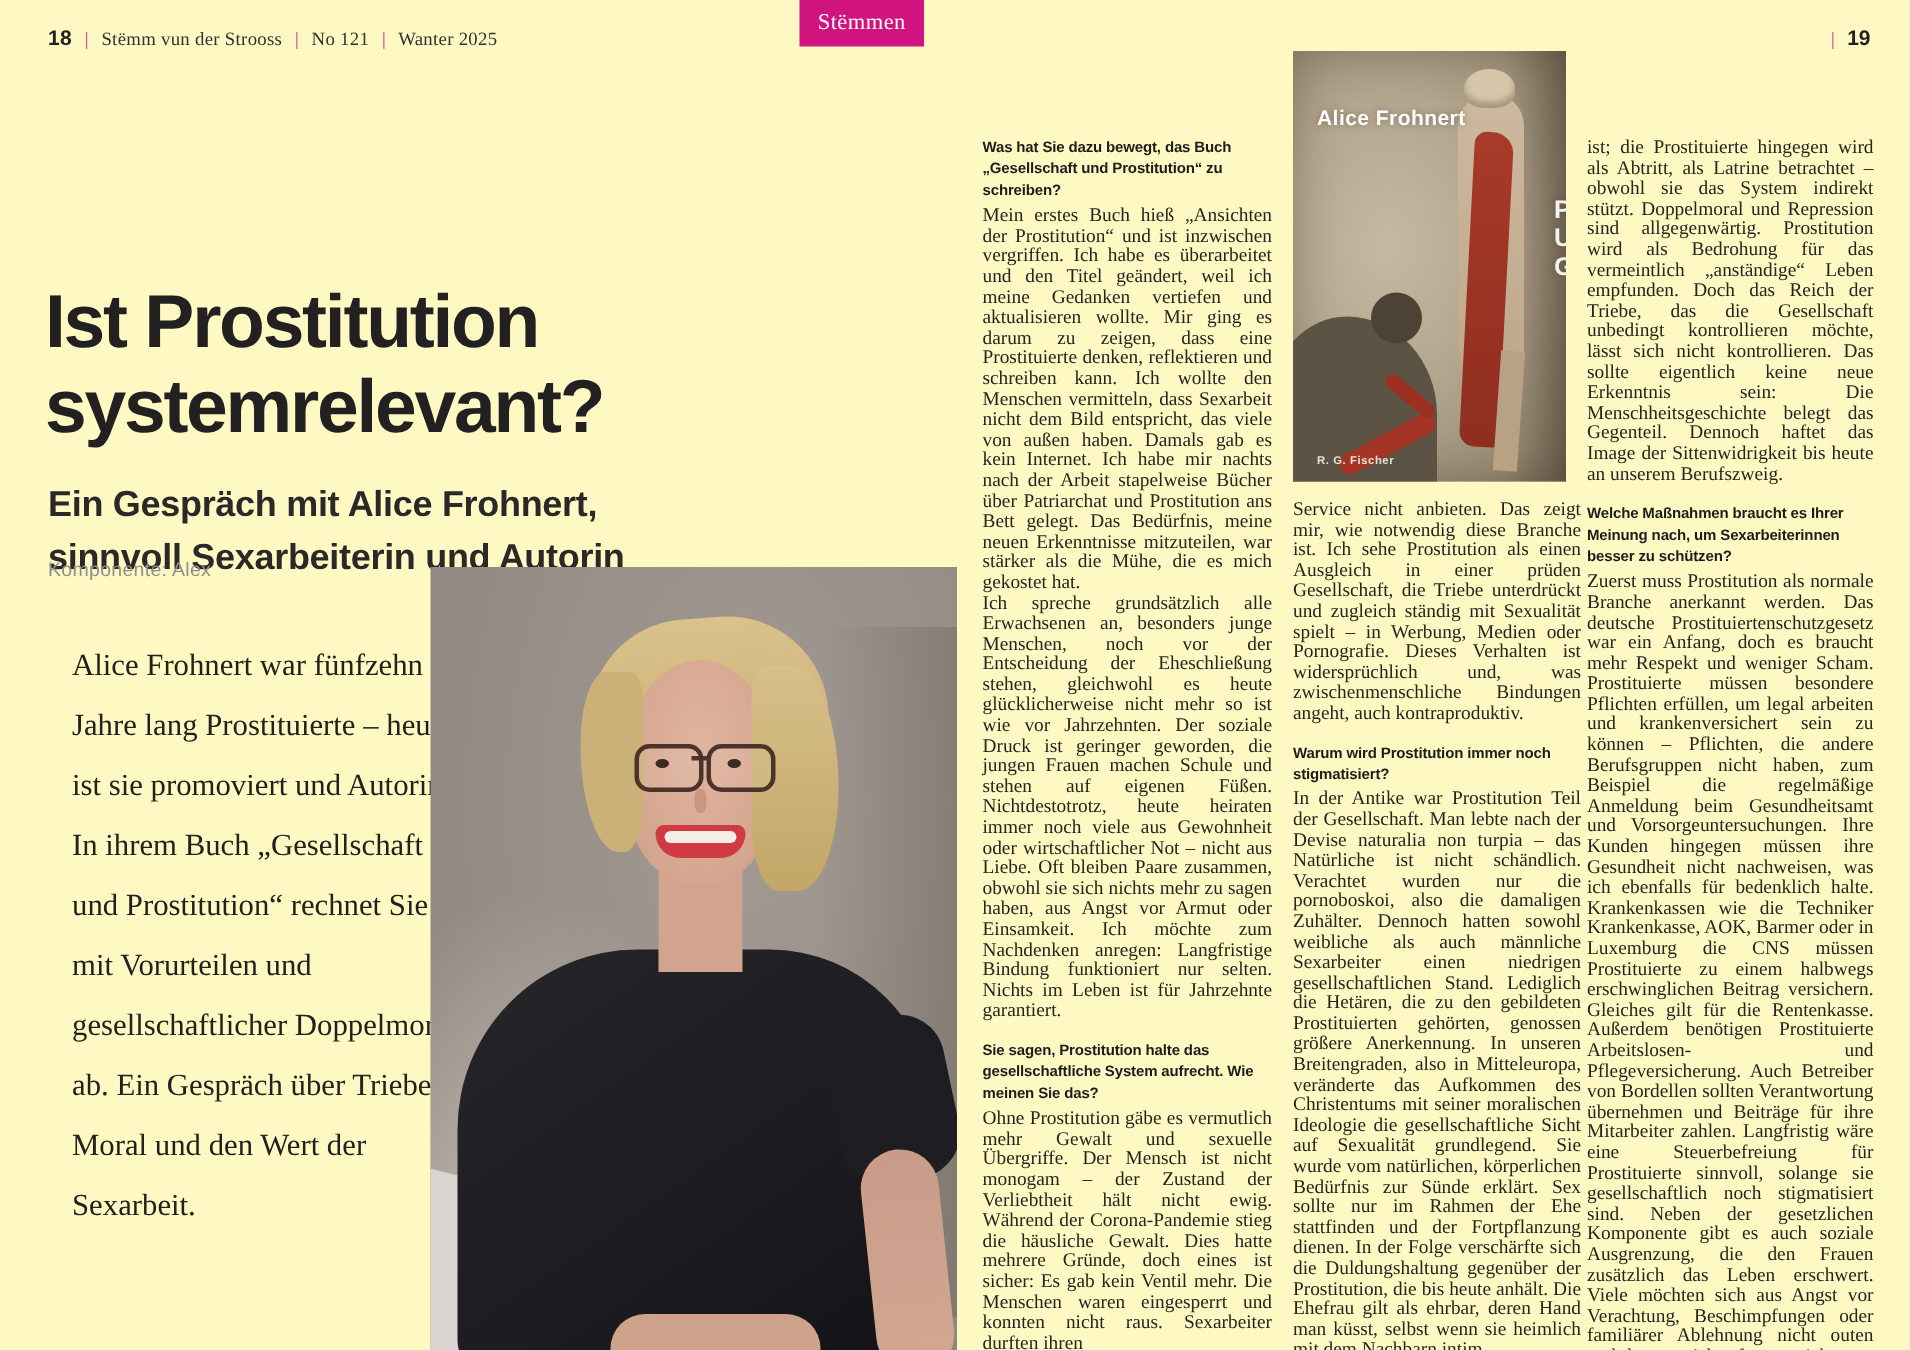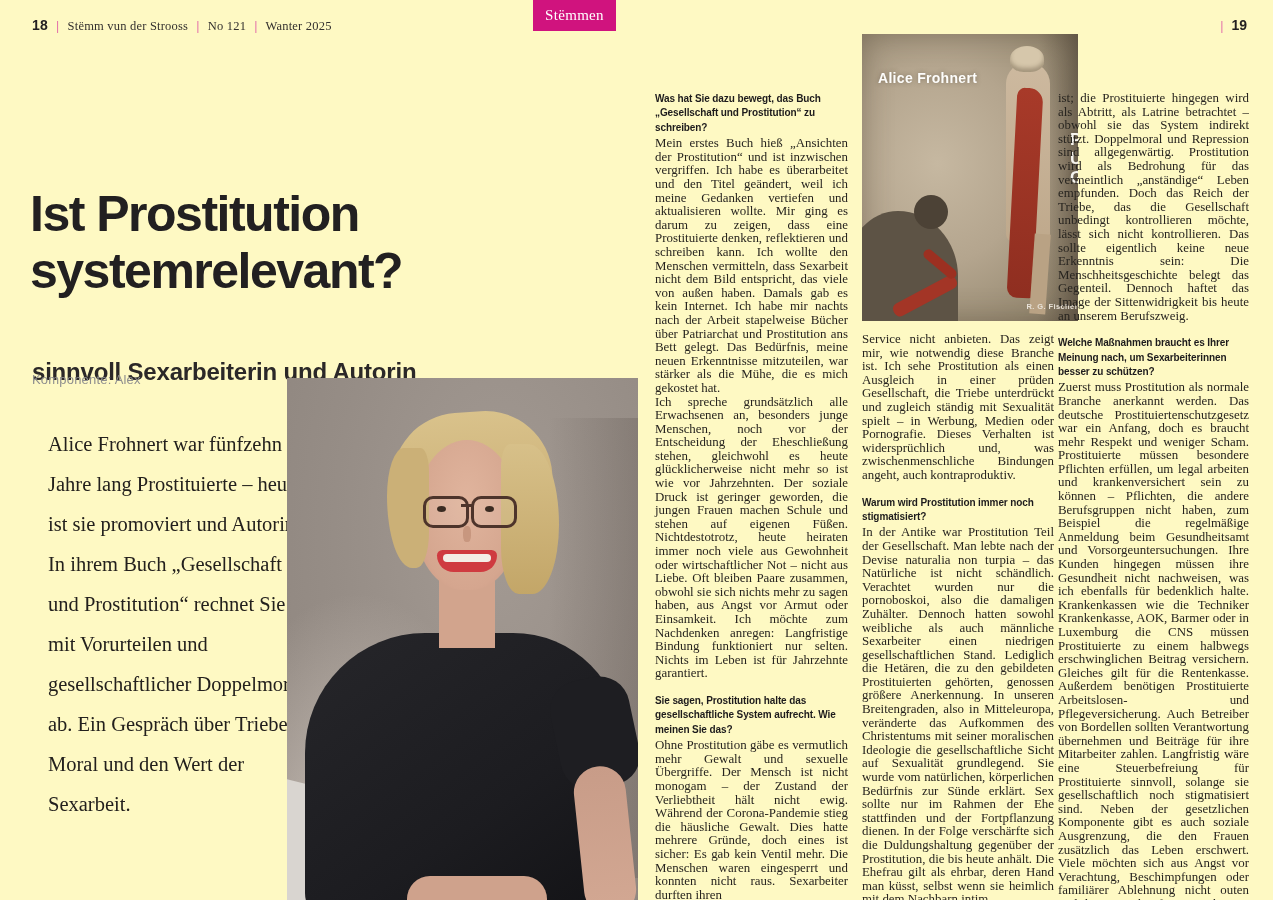--- a/index.html
+++ b/index.html
@@ -72,21 +72,21 @@
   .col p.q{
     font-family:"Liberation Sans",sans-serif;font-weight:700;font-size:10px;
     line-height:14.4px;color:#1d1b1c;text-align:left;margin:13px 0 2px 0;letter-spacing:-0.1px;
   }
   .col p.q:first-child{margin-top:0;}
   .col1{left:655px;top:92px;}
   .col2{left:862px;top:333px;width:192px;}
   .col3{left:1058px;top:92px;width:191px;}
   
   .book{
-    position:absolute;left:862px;top:34px;width:216px;height:287px;overflow:hidden;
+    position:absolute;left:862px;top:34px;width:182px;height:287px;overflow:hidden;
     background:
       radial-gradient(ellipse at 35% 45%, #c6b8a1 0%, #b4a58e 45%, #998c74 80%, #837763 100%);
     box-shadow:inset 0 0 30px rgba(60,50,35,.35);
   }
   .book *{position:absolute;}
   .bk-wall{right:0;top:0;width:40px;height:100%;background:linear-gradient(to right,rgba(70,60,48,0),rgba(70,60,48,.45));}
   .bk-stand-body{right:28px;top:28px;width:44px;height:180px;background:linear-gradient(#cdb99f,#bfa98c);border-radius:22px 22px 8px 8px;}
   .bk-turban{right:34px;top:12px;width:34px;height:26px;background:#d6c7ab;border-radius:50% 50% 40% 40%;box-shadow:inset 0 -4px 4px rgba(90,75,55,.4);}
   .bk-drape{right:40px;top:54px;width:26px;height:210px;background:linear-gradient(#a83a29,#8f2e20);border-radius:8px 14px 4px 10px;transform:rotate(3deg);}
   .bk-leg{right:30px;top:200px;width:16px;height:80px;background:#b9a284;transform:rotate(4deg);}
@@ -97,22 +97,22 @@
   .bk-author{
     left:16px;top:36px;color:#fdfdfb;font-family:"Liberation Sans",sans-serif;
     font-weight:700;font-size:14px;letter-spacing:.3px;text-shadow:0 0 4px rgba(80,70,55,.5);
   }
   .bk-title{
     left:10px;right:8px;top:96px;text-align:right;color:#f6f4ef;
     font-family:"Liberation Sans",sans-serif;font-weight:800;font-size:17px;
     line-height:19px;letter-spacing:.5px;text-shadow:0 0 5px rgba(80,70,55,.45);
   }
   .bk-pub{
-    left:0;right:0;bottom:10px;text-align:right;color:#e8e2d8;
-    font-family:"Liberation Sans",sans-serif;font-weight:700;font-size:7.5px;letter-spacing:.4px;
+    left:0;right:0;bottom:10px;text-align:left;color:#e8e2d8;
+    font-family:"Liberation Sans",sans-serif;font-weight:700;font-size:7.5px;letter-spacing:.4px;padding-left:16px;
   }
 </style>
 </head>
 <body>
 
 <div class="spread">
 
   <div class="hdr-left">
     <span class="pg">18</span>
     <span class="hdr-sep">|</span>
@@ -127,21 +127,21 @@
     <span>Stëmmen</span>
   </div>
 
   <div class="hdr-right">
     <span class="hdr-sep">|</span>
     <span class="pg">19</span>
   </div>
 
   <h1 class="headline"><span>Ist Prostitution</span><br><span>systemrelevant?</span></h1>
 
-  <h2 class="subtitle"><br><span>sinnvoll Sexarbeiterin und Autorin</span></h2>
+  <h2 class="subtitle"><span>Ein Gespräch mit Alice Frohnert,</span><br><span>sinnvoll Sexarbeiterin und Autorin</span></h2>
 
   <div class="credit">Komponente: Alex</div>
 
   <div class="intro">Alice Frohnert war fünfzehn Jahre lang Prostituierte – heute ist sie promoviert und Autorin. In ihrem Buch „Gesellschaft und Prostitution“ rechnet Sie mit Vorurteilen und gesellschaftlicher Doppelmoral ab. Ein Gespräch über Triebe, Moral und den Wert der Sexarbeit.</div>
 
   <div class="photo">
     <div class="ph-shadow"></div>
     <div class="ph-table"></div>
     <div class="ph-arm-l"></div>
     <div class="ph-shirt"></div>

